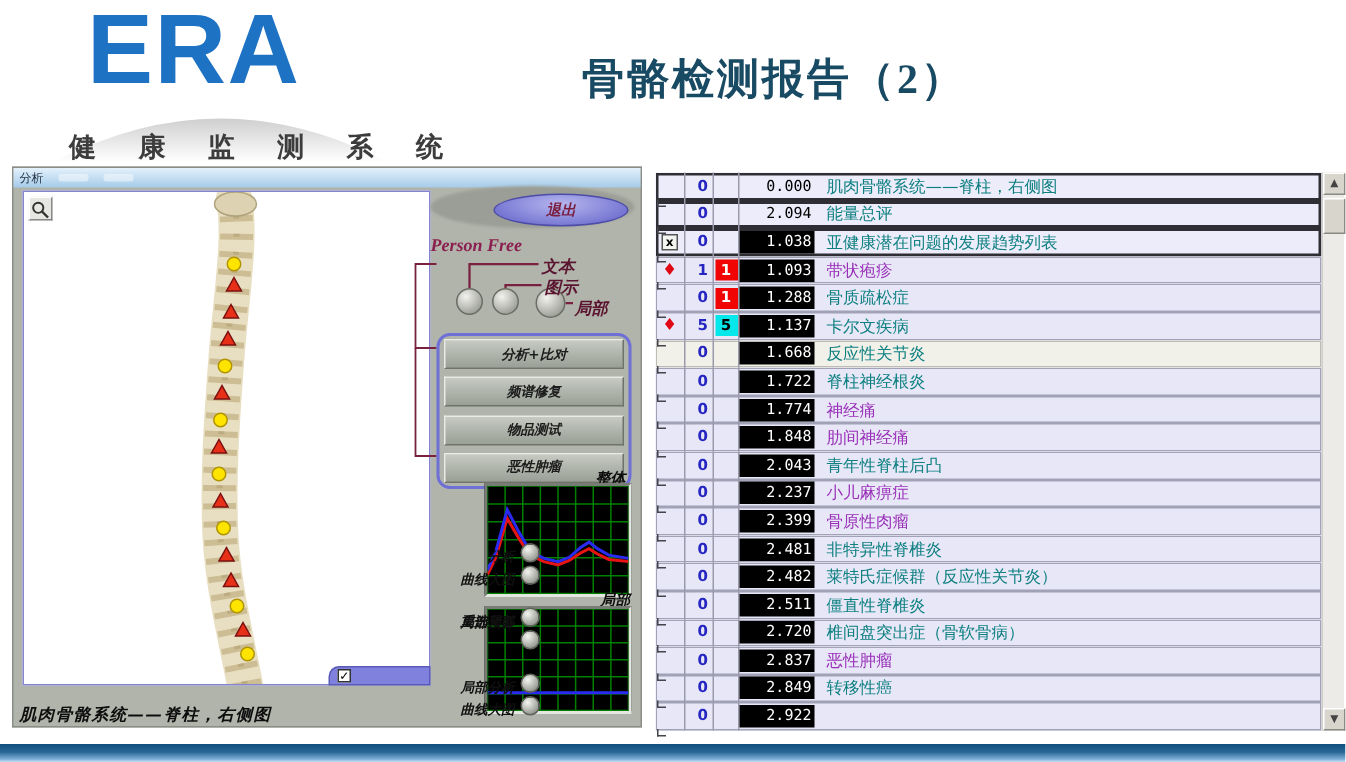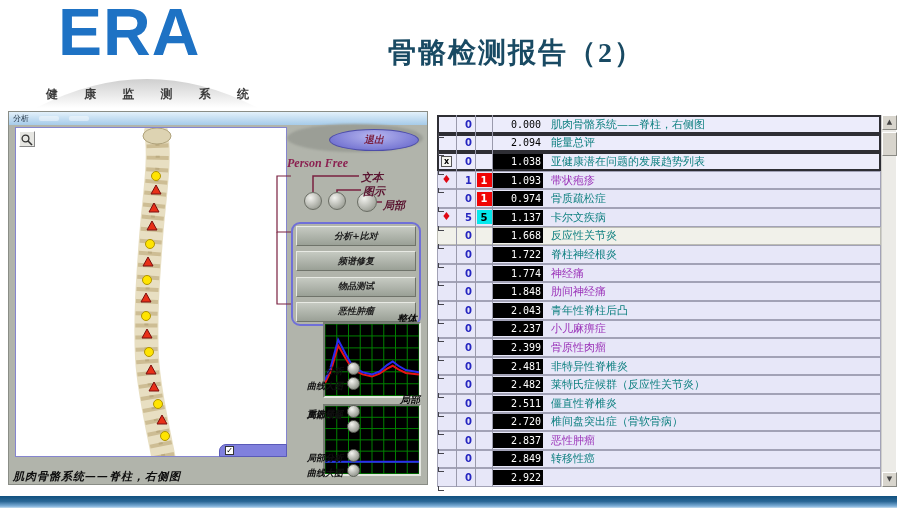--- a/index.html
+++ b/index.html
@@ -4,21 +4,21 @@
 <style>
   * { margin:0; padding:0; box-sizing:border-box; }
   html,body { width:897px; height:508px; }
   body { font-family:"DejaVu Sans", sans-serif; background:#fff; position:relative; overflow:hidden; }
 
   
   .logo { position:absolute; left:36px; top:6px; width:222px; height:102px; }
   .logo-arc { position:absolute; left:0; top:58px; width:222px; height:44px; }
   .logo-text { position:absolute; left:22px; top:-12px; font-family:"Liberation Sans",sans-serif;
                font-size:66px; font-weight:800; color:#1e72c4; letter-spacing:1px; }
-  .logo-sub { position:absolute; left:10px; top:80px; width:210px; font-size:12px; font-weight:bold;
+  .logo-sub { position:absolute; left:10px; top:80px; width:210px; font-size:18px; font-weight:bold;
               color:#3c3c3c; letter-spacing:11px; white-space:nowrap; }
   .page-title { position:absolute; left:388px; top:34px; font-family:"Liberation Serif",serif;
                 font-size:28px; font-weight:bold; color:#194a63; letter-spacing:2px; }
 
   
   .panel { position:absolute; left:8px; top:111px; width:420px; height:374px;
            background:#b1b4ab; border:1px solid #8a8d86; }
   .titlebar { position:absolute; left:0; top:0; width:100%; height:13px;
               background:linear-gradient(180deg,#e3f1fb,#a6cbe9); display:flex; align-items:center; }
   .titlebar .wt { font-size:8px; color:#223344; margin-left:4px; }
@@ -307,21 +307,21 @@
       </div>
       <div class="c-name name-purple">带状疱疹</div>
     </div>
     <div class="t-row">
       <div class="c-icon"></div>
       <div class="c-num">0</div>
       <div class="c-badge">
         <span class="badge red">1</span>
       </div>
       <div class="c-val">
-        <span class="val black">0.974</span>
+        <span class="val black">1.288</span>
       </div>
       <div class="c-name name-teal">骨质疏松症</div>
     </div>
     <div class="t-row">
       <div class="c-icon">
         <span class="diamond">♦</span>
       </div>
       <div class="c-num">5</div>
       <div class="c-badge">
         <span class="badge cyan">5</span>

